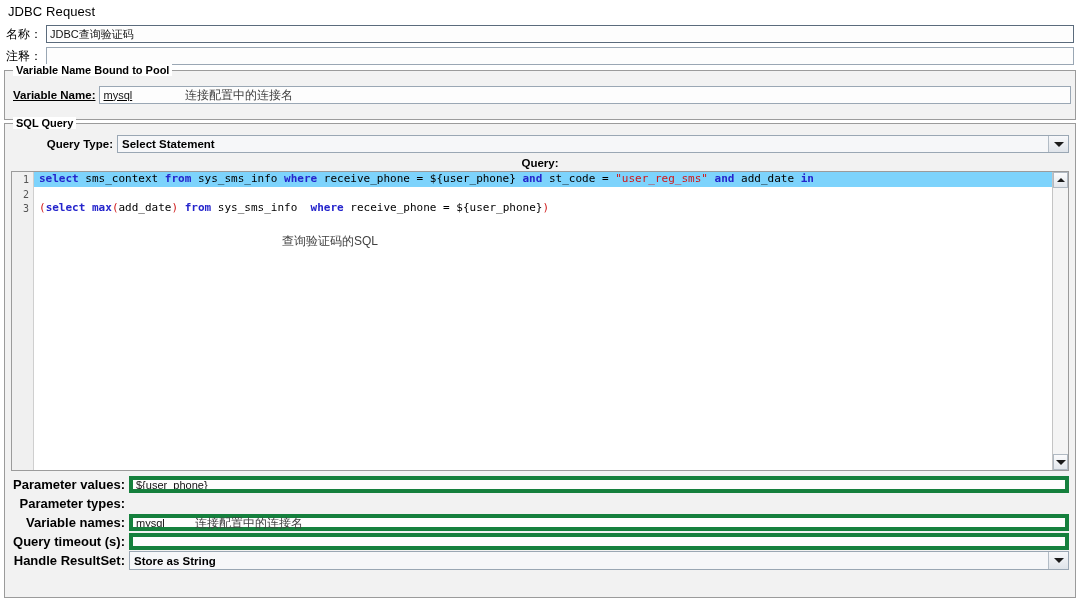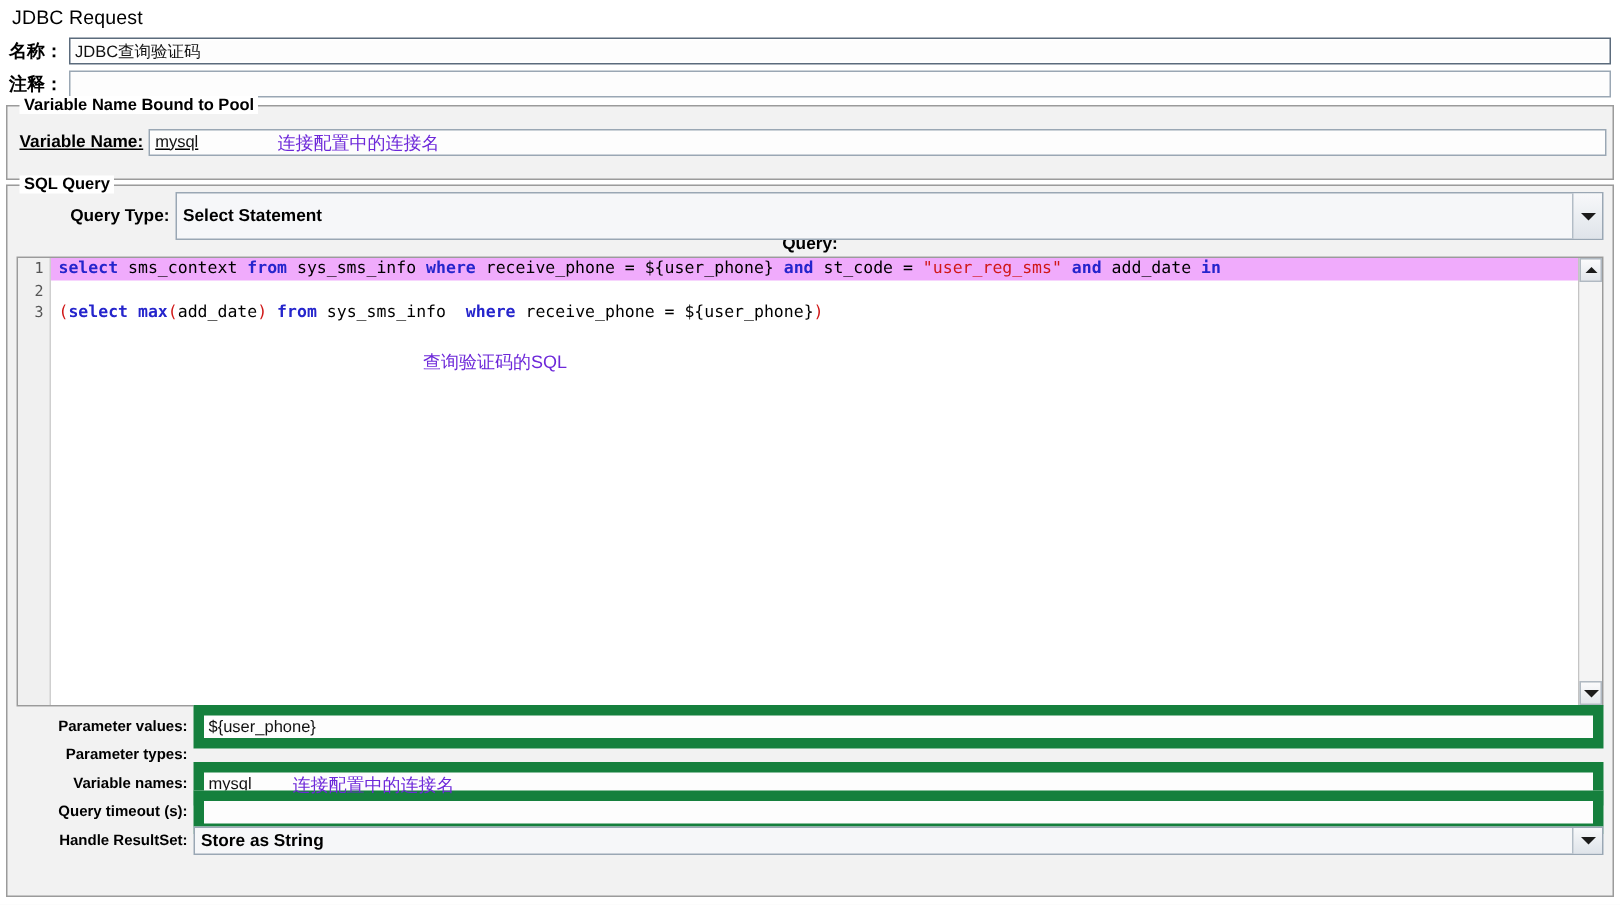--- a/index.html
+++ b/index.html
@@ -28,21 +28,21 @@
 
   
   .row {
     display: flex;
     align-items: center;
     padding: 0 6px 0 6px;
     height: 22px;
     box-sizing: border-box;
   }
   .row .lbl {
-    font-weight: bold;
+    font-weight: normal;
     font-size: 12px;
     white-space: nowrap;
     padding-right: 4px;
   }
   .txtfield {
     flex: 1;
     height: 18px;
     box-sizing: border-box;
     background: #fdfdfd;
     border: 1px solid #9aa7b4;
@@ -95,21 +95,21 @@
   .pool-row .lbl {
     font-weight: bold;
     font-size: 11.5px;
     padding: 0 4px 0 4px;
     white-space: nowrap;
   }
 
   
   .annot {
     position: absolute;
-    color: #6d28d9;
+    color: #404040;
     font-size: 12px;
     font-family: "Liberation Sans", sans-serif;
     white-space: nowrap;
     pointer-events: none;
     z-index: 6;
   }
 
   
   #sql-group {
     height: 475px;
@@ -124,21 +124,21 @@
   .qtype-label {
     font-weight: bold;
     font-size: 11.5px;
     width: 106px;
     text-align: right;
     padding-right: 4px;
     box-sizing: border-box;
   }
   .combo {
     flex: 1;
-    height: 32px;
+    height: 18px;
     box-sizing: border-box;
     background: #f6f7f9;
     border: 1px solid #9aa7b4;
     display: flex;
     align-items: center;
     position: relative;
   }
   .combo .combo-text {
     font-size: 11.5px;
     font-weight: bold;
@@ -213,21 +213,21 @@
   .code-line {
     height: 14.5px;
     line-height: 14.5px;
     font-family: "DejaVu Sans Mono", monospace;
     font-size: 11px;
     white-space: pre;
     padding-left: 5px;
     color: #000;
   }
   .code-line.hl {
-    background: #f0abfc;
+    background: #7dd3fc;
   }
   .kw   { color: #2525cc; font-weight: bold; }
   .str  { color: #d01818; }
   .punc { color: #d01818; }
 
   
   .vscroll {
     width: 16px;
     flex: none;
     background: #f0f0f0;
@@ -260,30 +260,30 @@
     display: flex;
     align-items: center;
     height: 19px;
     position: relative;
   }
   .prow .plabel {
     width: 118px;
     text-align: right;
     padding-right: 4px;
     font-weight: bold;
-    font-size: 10px;
+    font-size: 13px;
     box-sizing: border-box;
     white-space: nowrap;
   }
   .pfield {
     flex: 1;
-    height: 29px;
+    height: 17px;
     box-sizing: border-box;
     background: #fdfdfd;
-    border: 7px solid #15803d;
+    border: 4px solid #15803d;
     font-size: 11px;
     line-height: 15px;
     padding: 0 3px;
     color: #111;
     font-family: "Liberation Sans", sans-serif;
     outline: none;
   }
   .prow .combo {
     height: 19px;
   }

